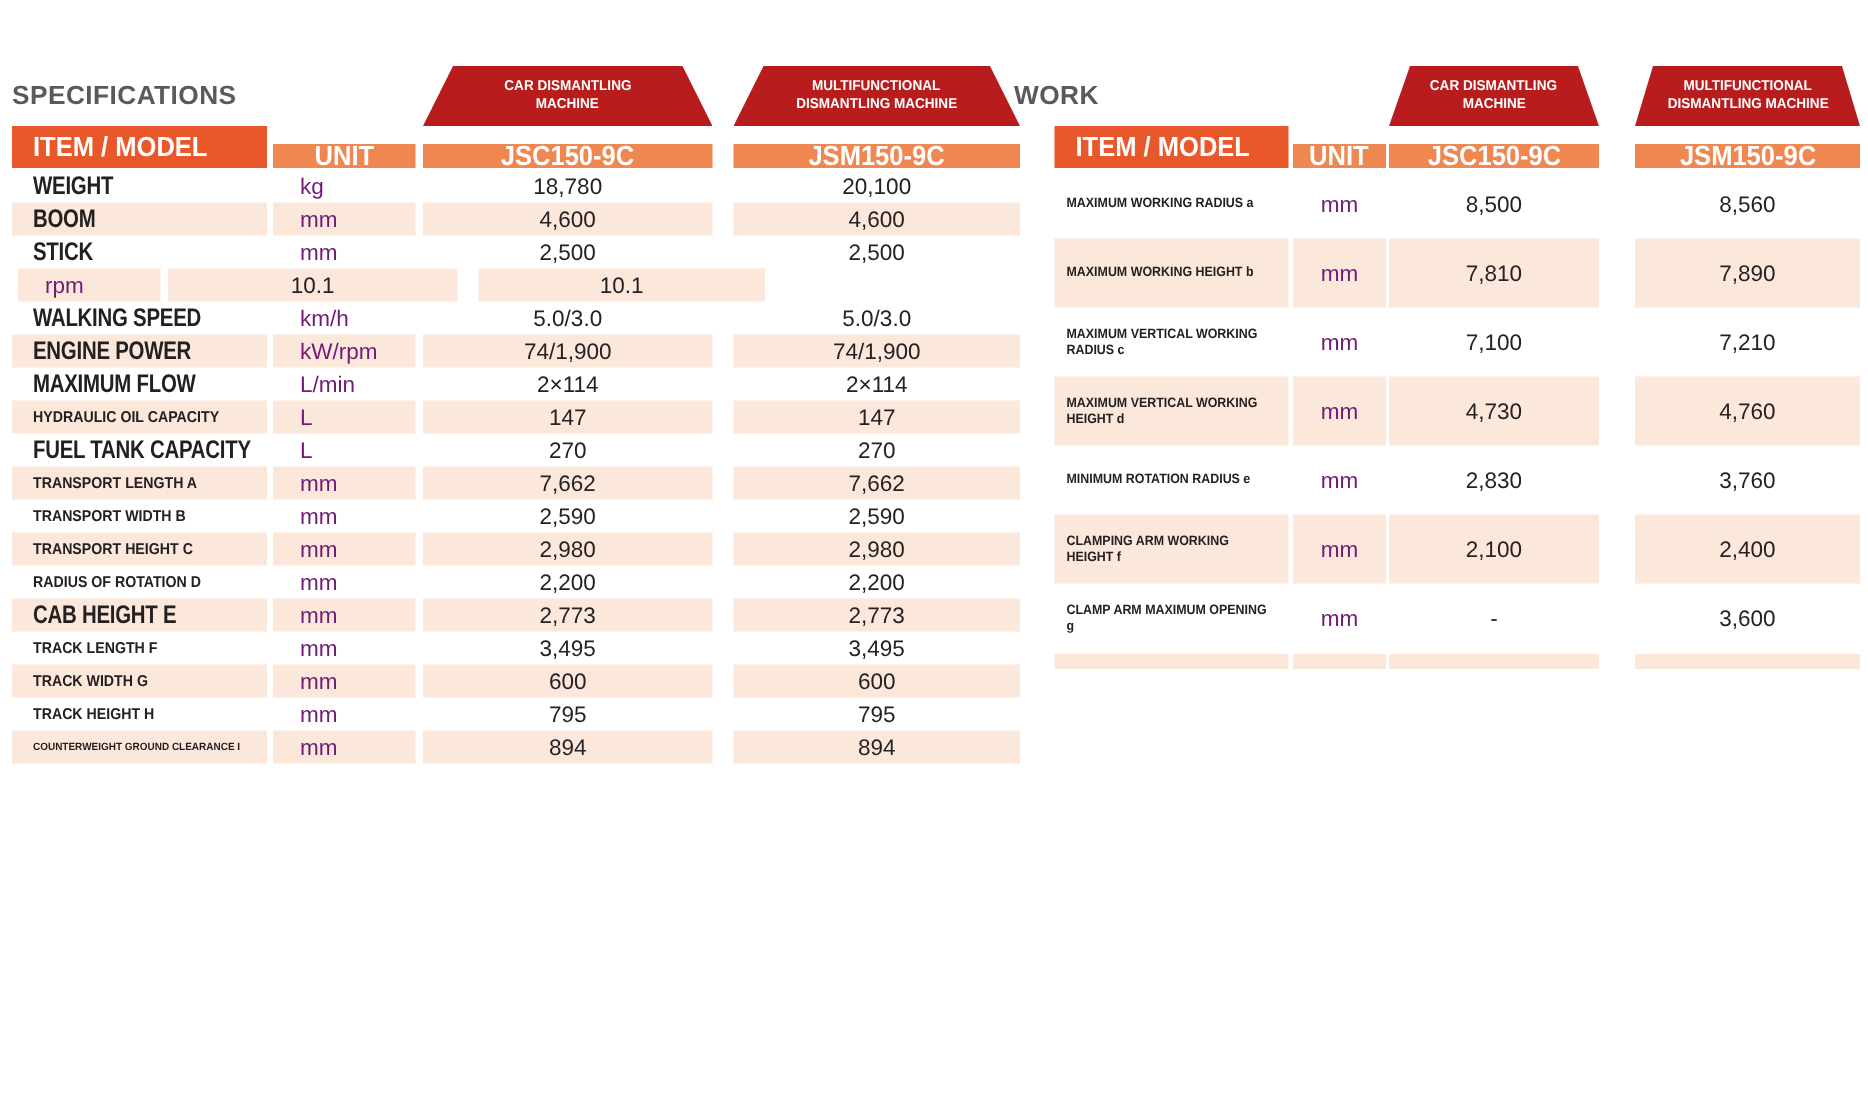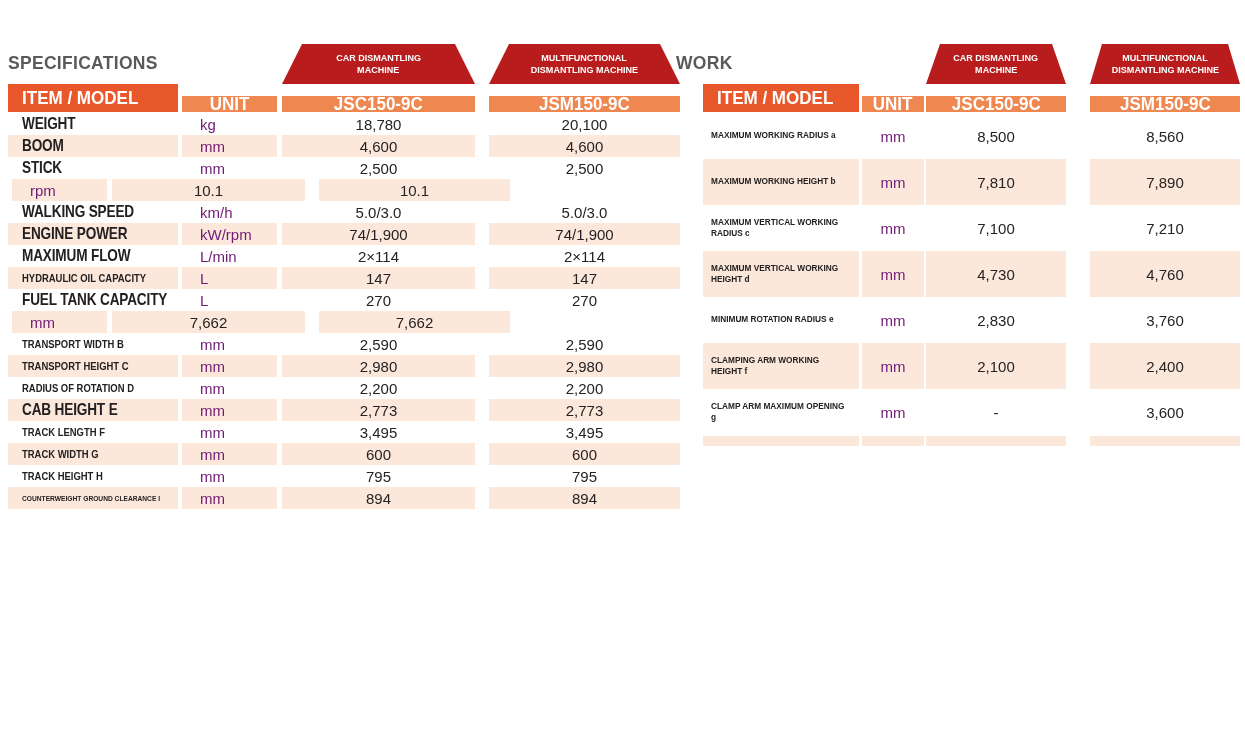--- a/index.html
+++ b/index.html
@@ -221,20 +221,23 @@
           <span>L</span>
         </div>
         <div class="cell c3 val">
           <span>270</span>
         </div>
         <div class="cell c4 val">
           <span>270</span>
         </div>
       </div>
       <div class="trow alt">
+        <div class="cell c1 lab s-md">
+          <span>TRANSPORT LENGTH A</span>
+        </div>
         <div class="cell c2 unit">
           <span>mm</span>
         </div>
         <div class="cell c3 val">
           <span>7,662</span>
         </div>
         <div class="cell c4 val">
           <span>7,662</span>
         </div>
       </div>

